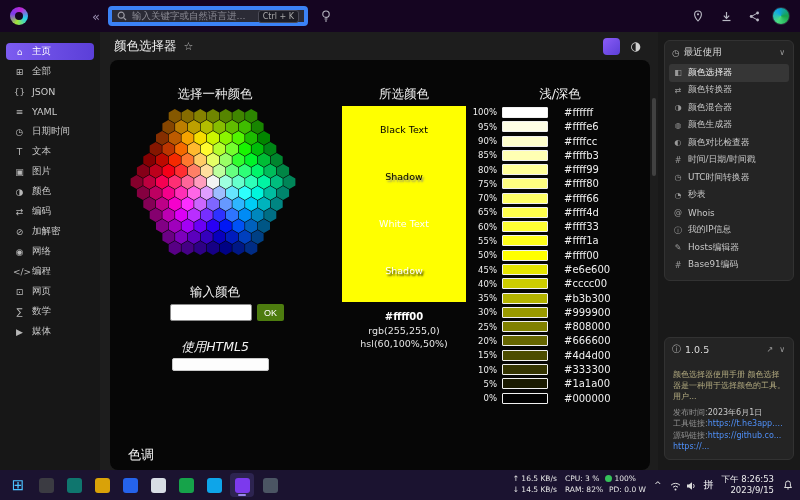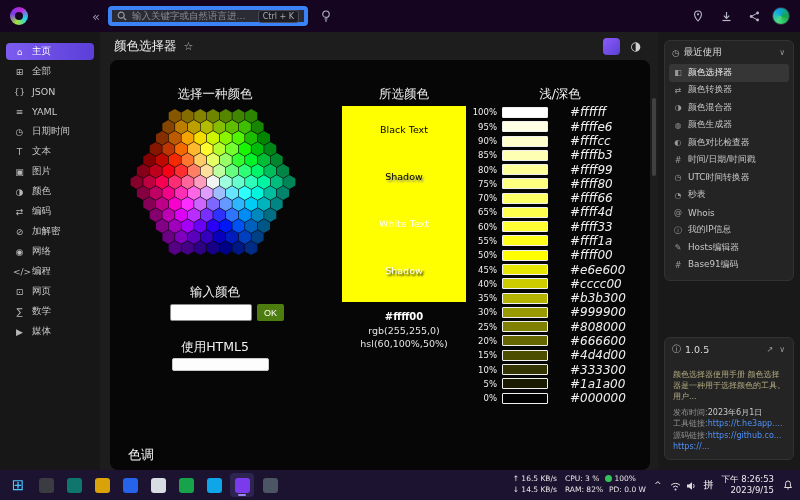--- a/index.html
+++ b/index.html
@@ -42,40 +42,40 @@
   .panel { position:relative; flex:1; margin:0 8px 0 10px; background:#060606; border-radius:8px; overflow:hidden; }
   .p-h { position:absolute; font-size:12.5px; color:#f2f2f2; text-align:center; }
   #h-pick { left:10px; top:26px; width:190px; }
   #h-selected { left:214px; top:26px; width:160px; }
   #h-shades { left:380px; top:26px; width:140px; }
   .wheel { position:absolute; left:17px; top:46px; width:172px; height:152px; }
   #h-input { left:10px; top:224px; width:190px; }
   .color-input { position:absolute; left:60px; top:244px; width:82px; height:17px; background:#fff; border:1px solid #8a8a8a; border-radius:2px; font-size:9px; padding:0 3px; }
   .ok-btn { position:absolute; left:147px; top:244px; width:27px; height:17px; background:#4d7c0f; color:#fff; font-size:9px;
     border:none; border-radius:2px; display:flex; align-items:center; justify-content:center; cursor:pointer; }
-  #h-html5 { left:10px; top:279px; width:190px; }
+  #h-html5 { left:10px; top:279px; width:190px;font-style:italic; }
   .html5-bar { position:absolute; left:62px; top:298px; width:97px; height:13px; background:#fdfdfd; border:1px solid #c9c9c9; border-radius:2px; }
   #h-hue { position:absolute; left:18px; top:386px; font-size:13px; color:#f2f2f2; }
 
   .swatch { position:absolute; left:232px; top:46px; width:124px; height:196px; display:flex; flex-direction:column;
     align-items:center; justify-content:space-between; padding:18px 0 26px; }
   .sw-lbl { font-size:9.5px; }
   .sw-lbl.black { color:#000; }
   .sw-lbl.black-shadow { color:#000; text-shadow:1.5px 1.5px 2px rgba(130,130,130,.95); }
   .sw-lbl.white { color:#fff; }
   .sw-lbl.white-shadow { color:#fff; text-shadow:1.5px 1.5px 2px rgba(0,0,0,.85); }
   .sel-hex { position:absolute; left:214px; top:251px; width:160px; text-align:center; font-size:10px; font-weight:bold; color:#fff; }
   .sel-rgb { position:absolute; left:214px; top:265px; width:160px; text-align:center; font-size:9.5px; color:#e3e3e3; }
   .sel-hsl { position:absolute; left:214px; top:278px; width:160px; text-align:center; font-size:9.5px; color:#e3e3e3; }
 
   .shades { position:absolute; left:356px; top:46px; width:182px; display:flex; flex-direction:column; gap:1.4px; }
   .shade-row { display:flex; align-items:center; height:12.9px; }
   .shade-pct { width:36px; text-align:right; font-size:8.5px; color:#efefef; padding-right:5px; }
   .shade-swatch { width:46px; height:11px; border:1px solid #f0f0f0; border-radius:1px; flex:0 0 auto; }
-  .shade-hex { font-size:12px; color:#efefef; padding-left:22px;font-style:italic; }
+  .shade-hex { font-size:10px; color:#efefef; padding-left:16px; }
 
   
   .rightbar { width:142px; flex:0 0 auto; background:#191919; padding:8px 6px 10px; display:flex; flex-direction:column; }
   .card { background:#242424; border:1px solid #323232; border-radius:6px; overflow:hidden; }
   .card-head { display:flex; align-items:center; gap:4px; padding:5px 7px 3px; font-size:9.5px; color:#dcdcdc; }
   .ch-ico { font-size:9px; color:#a8a8a8; }
   .ch-sp { flex:1; }
   .ch-chev, .ch-x { font-size:8px; color:#9a9a9a; cursor:pointer; padding:0 1px; }
   .rc-list { padding:2px 4px 6px; }
   .rc-item { display:flex; align-items:center; gap:5px; height:17.5px; padding:0 4px; border-radius:3px; font-size:8.8px;

